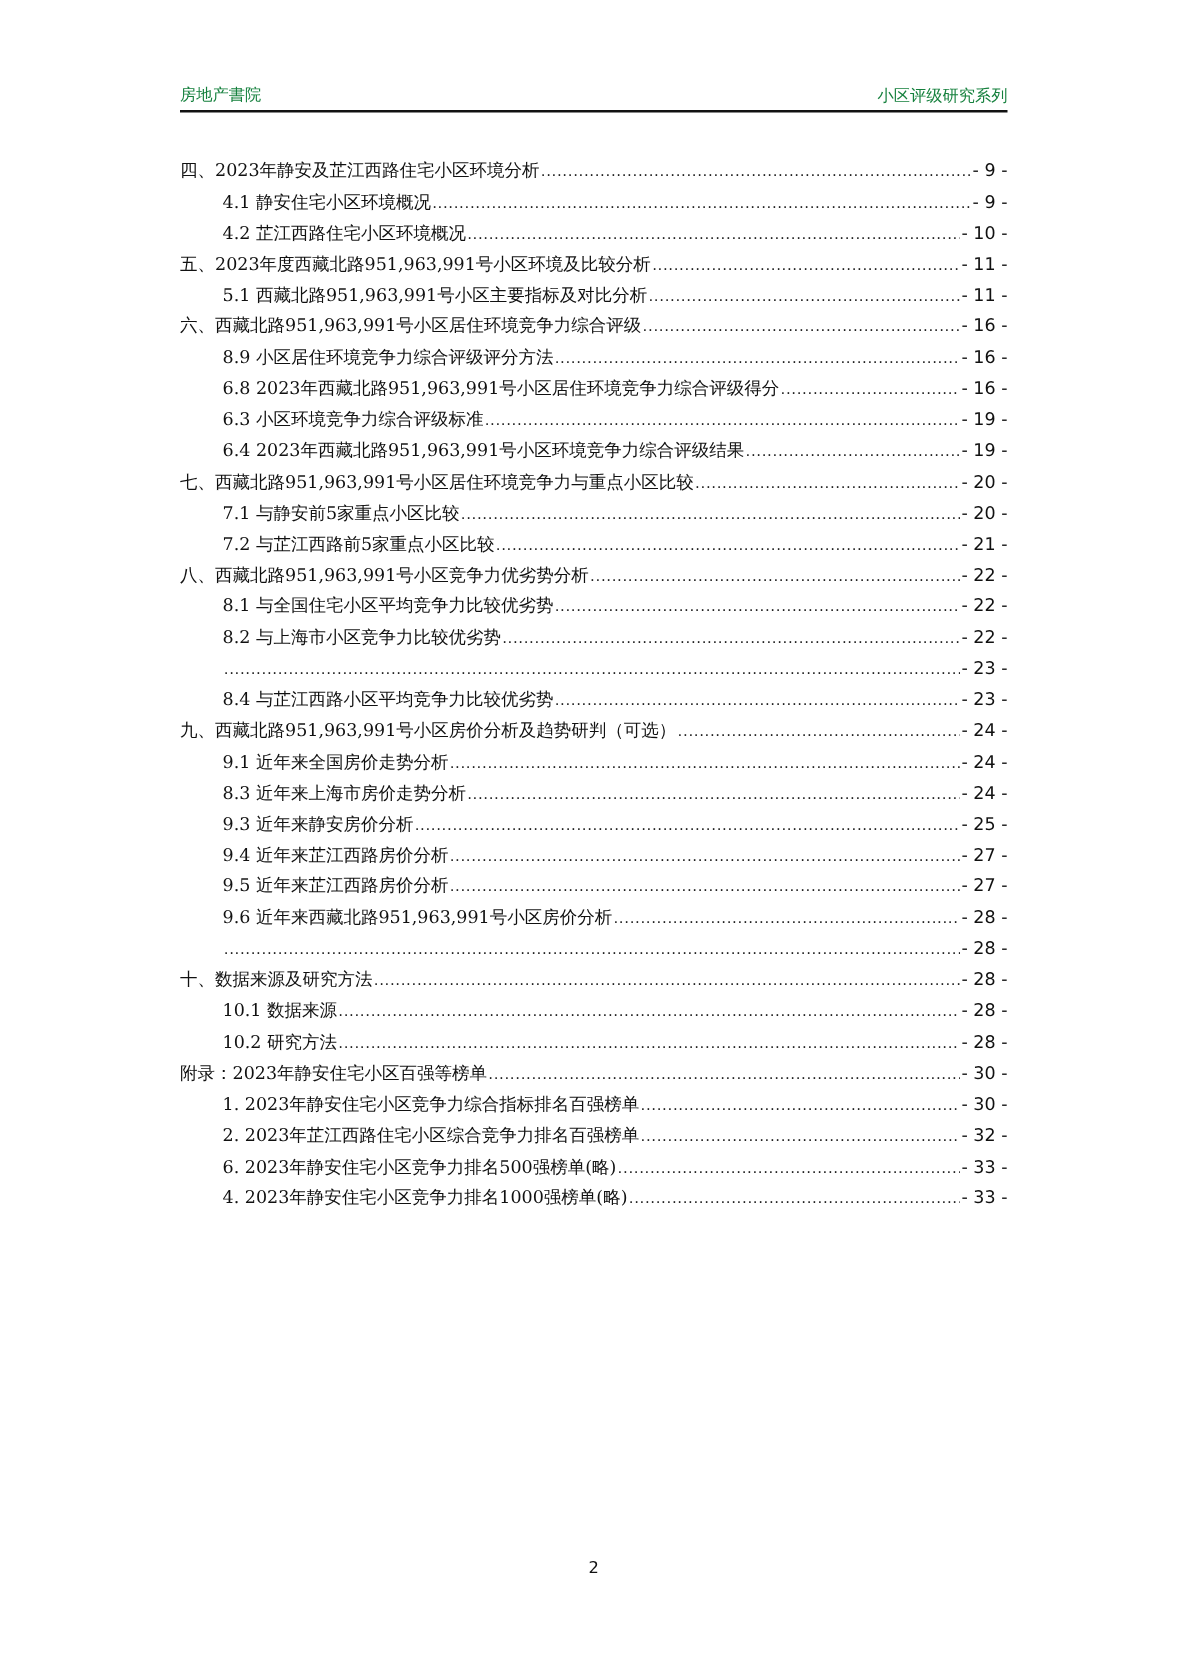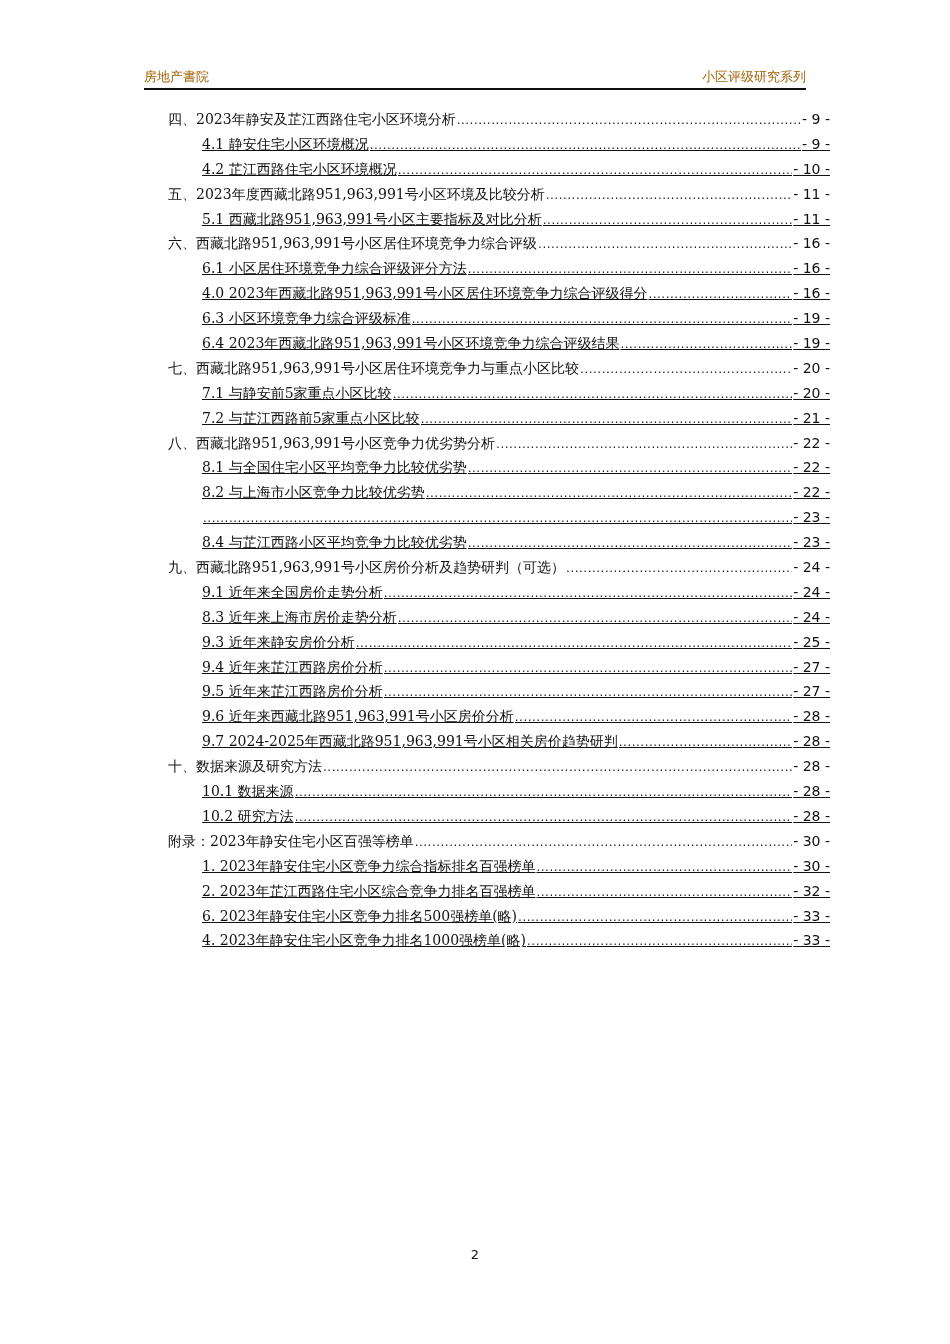--- a/index.html
+++ b/index.html
@@ -2,32 +2,32 @@
 <html><head>
   <meta charset="utf-8">
   <style>
     html, body { margin: 0; padding: 0; background: #ffffff; }
     body { width: 950px; height: 1344px; position: relative; overflow: hidden; color: #111; }
     .page { position: absolute; left: 0; top: 0; width: 950px; height: 1344px; background: #fff; }
 
     .header {
       position: absolute; left: 144px; top: 68px; width: 662px; height: 20px;
       border-bottom: 2px solid #111;
-      font-family: "DejaVu Sans", sans-serif; font-size: 13px; line-height: 18px; color: #a16207;
+      font-family: "DejaVu Sans", sans-serif; font-size: 13px; line-height: 18px; color: #15803d;
     }
     .header .left { position: absolute; left: 0; top: 0; }
     .header .right { position: absolute; right: 0; top: 0; font-family: Liberation Serif, serif; }
 
-    .toc { position: absolute; left: 144px; top: 107px; width: 662px; margin-left: 24px; }
+    .toc { position: absolute; left: 144px; top: 125px; width: 662px; }
     .toc-row {
       display: flex; align-items: baseline; height: 24.9px;
       font-family: "DejaVu Serif", serif; font-size: 14px; line-height: 24px; color: #111;
       white-space: nowrap;
     }
-    .toc-row.l2 { padding-left: 34px; text-decoration: underline; }
+    .toc-row.l2 { padding-left: 34px; }
     .toc-row .title { flex: 0 0 auto; }
     .toc-row .dots {
       flex: 1 1 auto; overflow: hidden; margin: 0 1px;
       font-family: "DejaVu Sans", sans-serif; font-size: 12px; letter-spacing: 0.5px; color: #222;
     }
     .toc-row .dots::before {
       content: "........................................................................................................................................................................................................";
     }
     .toc-row .page-no {
       flex: 0 0 auto; font-family: "DejaVu Sans", sans-serif; font-size: 14px; text-align: right;
@@ -72,26 +72,26 @@
         <span class="title">5.1 西藏北路951,963,991号小区主要指标及对比分析</span>
         <span class="dots"></span>
         <span class="page-no">- 11 -</span>
       </div>
       <div class="toc-row l1">
         <span class="title">六、西藏北路951,963,991号小区居住环境竞争力综合评级</span>
         <span class="dots"></span>
         <span class="page-no">- 16 -</span>
       </div>
       <div class="toc-row l2">
-        <span class="title">6.1 小区居住环境竞争力综合评级评分方法</span>
+        <span class="title">8.9 小区居住环境竞争力综合评级评分方法</span>
         <span class="dots"></span>
         <span class="page-no">- 16 -</span>
       </div>
       <div class="toc-row l2">
-        <span class="title">4.0 2023年西藏北路951,963,991号小区居住环境竞争力综合评级得分</span>
+        <span class="title">6.8 2023年西藏北路951,963,991号小区居住环境竞争力综合评级得分</span>
         <span class="dots"></span>
         <span class="page-no">- 16 -</span>
       </div>
       <div class="toc-row l2">
         <span class="title">6.3 小区环境竞争力综合评级标准</span>
         <span class="dots"></span>
         <span class="page-no">- 19 -</span>
       </div>
       <div class="toc-row l2">
         <span class="title">6.4 2023年西藏北路951,963,991号小区环境竞争力综合评级结果</span>
@@ -166,21 +166,20 @@
         <span class="title">9.5 近年来芷江西路房价分析</span>
         <span class="dots"></span>
         <span class="page-no">- 27 -</span>
       </div>
       <div class="toc-row l2">
         <span class="title">9.6 近年来西藏北路951,963,991号小区房价分析</span>
         <span class="dots"></span>
         <span class="page-no">- 28 -</span>
       </div>
       <div class="toc-row l2">
-        <span class="title">9.7 2024-2025年西藏北路951,963,991号小区相关房价趋势研判</span>
         <span class="dots"></span>
         <span class="page-no">- 28 -</span>
       </div>
       <div class="toc-row l1">
         <span class="title">十、数据来源及研究方法</span>
         <span class="dots"></span>
         <span class="page-no">- 28 -</span>
       </div>
       <div class="toc-row l2">
         <span class="title">10.1 数据来源</span>

